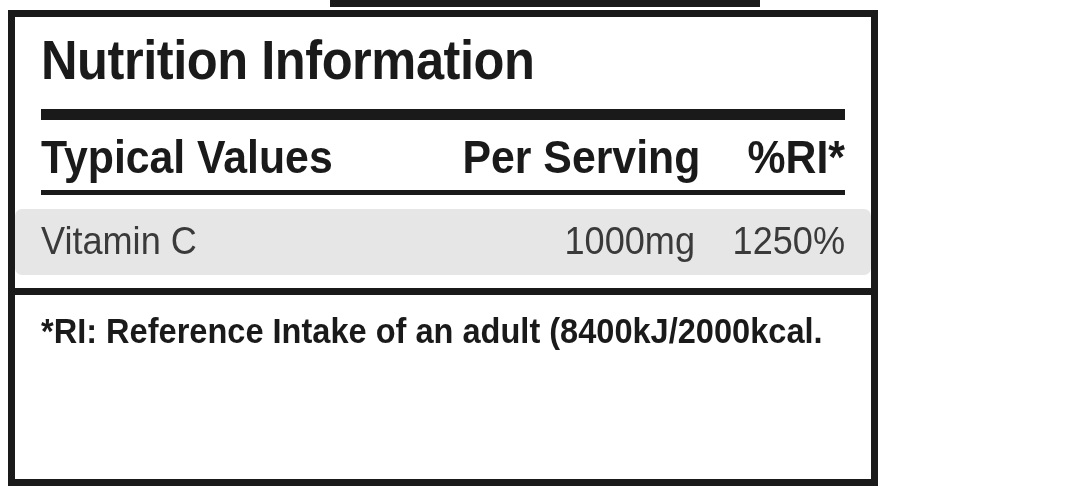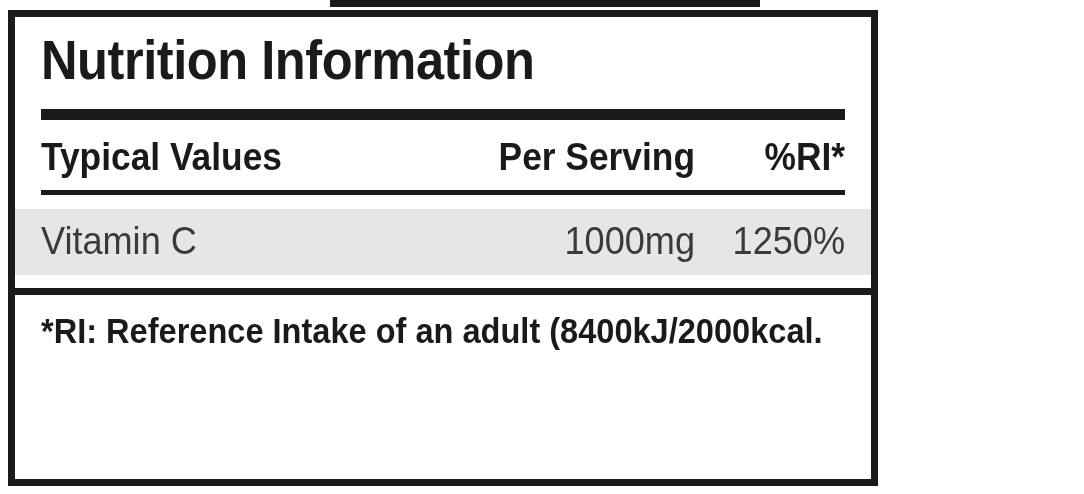--- a/index.html
+++ b/index.html
@@ -71,21 +71,21 @@
   }
   .rule-thin {
     height: 5px;
     background: #1a1a1a;
     margin-top: 10px;
   }
 
   .head-row {
     display: flex;
     align-items: baseline;
-    font-size: 38px;
+    font-size: 46px;
     line-height: 46px;
     font-weight: bold;
     color: #1a1a1a;
     white-space: nowrap;
     margin-top: 14px;
   }
   .head-row .c-name { flex: 1 1 auto; text-align: left; transform: scaleX(0.93); transform-origin: left center; }
   .head-row .c-amount { width: 250px; text-align: right; transform: scaleX(0.93); transform-origin: right center; }
   .head-row .c-ri { width: 150px; text-align: right; transform: scaleX(0.93); transform-origin: right center; }
 
@@ -93,20 +93,21 @@
     display: flex;
     align-items: baseline;
     font-size: 38px;
     line-height: 46px;
     font-weight: normal;
     color: #3a3a3a;
     background: #e6e6e6;
     white-space: nowrap;
     margin: 14px -26px 0 -26px;
     padding: 9px 26px 11px 26px;
+    border-radius: 7px;
   }
   .nutrient-row .c-name { flex: 1 1 auto; text-align: left; transform: scaleX(0.95); transform-origin: left center; }
   .nutrient-row .c-amount { width: 250px; text-align: right; transform: scaleX(0.95); transform-origin: right center; }
   .nutrient-row .c-ri { width: 150px; text-align: right; transform: scaleX(0.95); transform-origin: right center; }
 
   .rule-foot {
     height: 7px;
     background: #1a1a1a;
     margin: 13px -26px 0 -26px;
   }

